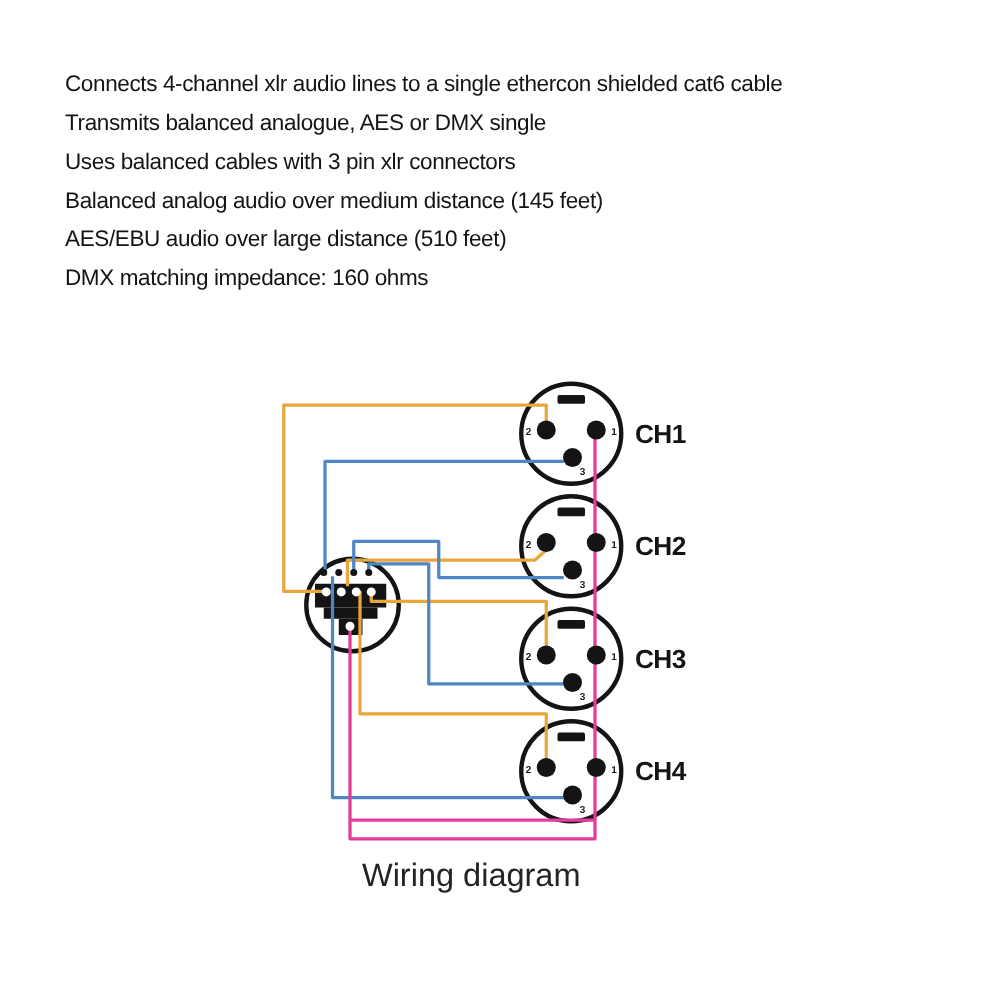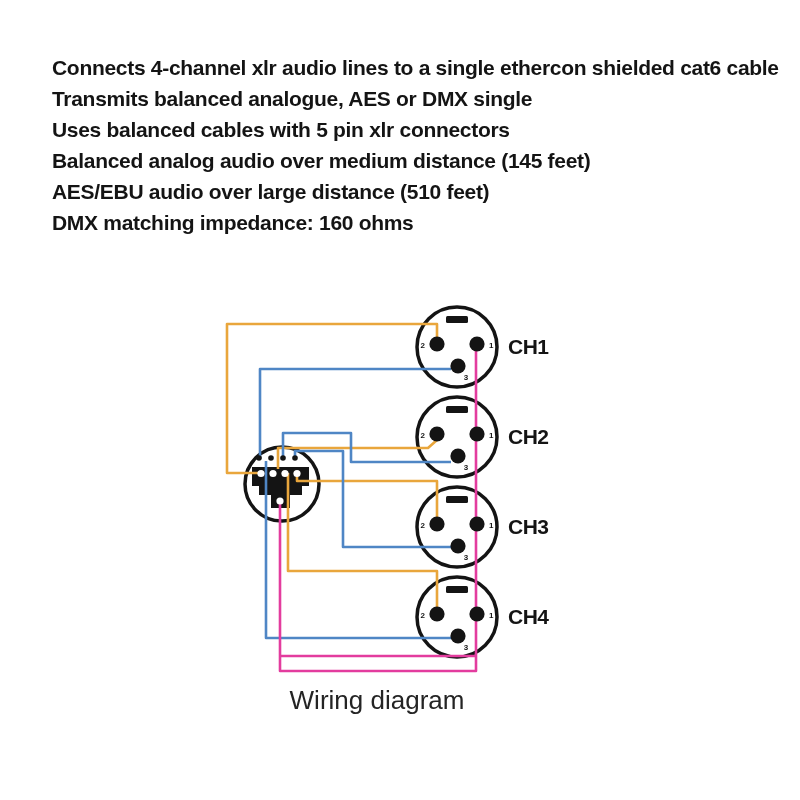--- a/index.html
+++ b/index.html
@@ -1,19 +1,19 @@
 <!DOCTYPE html>
 <html><head>
 <meta charset="utf-8">
 <style>
   html,body{margin:0;padding:0;background:#ffffff;}
   .page{position:relative;width:800px;height:800px;background:#ffffff;overflow:hidden;
         font-family:"Liberation Sans",sans-serif;}
   .description{position:absolute;left:52px;top:52px;width:730px;color:#141414;}
-  .desc-line{font-size:21px;line-height:31px;letter-spacing:-0.3px;white-space:nowrap;font-weight:bold;}
+  .desc-line{font-size:18px;line-height:31px;letter-spacing:-0.3px;white-space:nowrap;}
   .diagram-svg{position:absolute;left:0;top:0;width:800px;height:800px;}
 
   .xlr-body{fill:#ffffff;stroke:#141414;stroke-width:3.5px;}
   .conn-body{fill:#ffffff;stroke:#141414;stroke-width:3.5px;}
   .conn-block{fill:#141414;stroke:none;}
   .pin{fill:#141414;stroke:none;}
   .latch{fill:#141414;stroke:none;}
   .conn-pin{fill:#ffffff;stroke:none;}
   .conn-dot{fill:#141414;stroke:none;}
   .wire{fill:none;stroke-width:2.6px;stroke-linejoin:round;stroke-linecap:butt;}
@@ -23,21 +23,21 @@
   .caption{font-family:"Liberation Sans",sans-serif;font-size:26px;fill:#242424;}
 </style>
 </head>
 <body>
 
 <div class="page">
 
   <div class="description">
     <div class="desc-line">Connects 4-channel xlr audio lines to a single ethercon shielded cat6 cable</div>
     <div class="desc-line">Transmits balanced analogue, AES or DMX single</div>
-    <div class="desc-line">Uses balanced cables with 5 pin xlr connectors</div>
+    <div class="desc-line">Uses balanced cables with 3 pin xlr connectors</div>
     <div class="desc-line">Balanced analog audio over medium distance (145 feet)</div>
     <div class="desc-line">AES/EBU audio over large distance (510 feet)</div>
     <div class="desc-line">DMX matching impedance: 160 ohms</div>
   </div>
 
   <svg class="diagram-svg" viewBox="0 0 800 800" xmlns="http://www.w3.org/2000/svg">
 
     <g>
       <circle class="xlr-body" cx="457" cy="347" r="40"></circle>
       <circle class="xlr-body" cx="457" cy="437" r="40"></circle>

